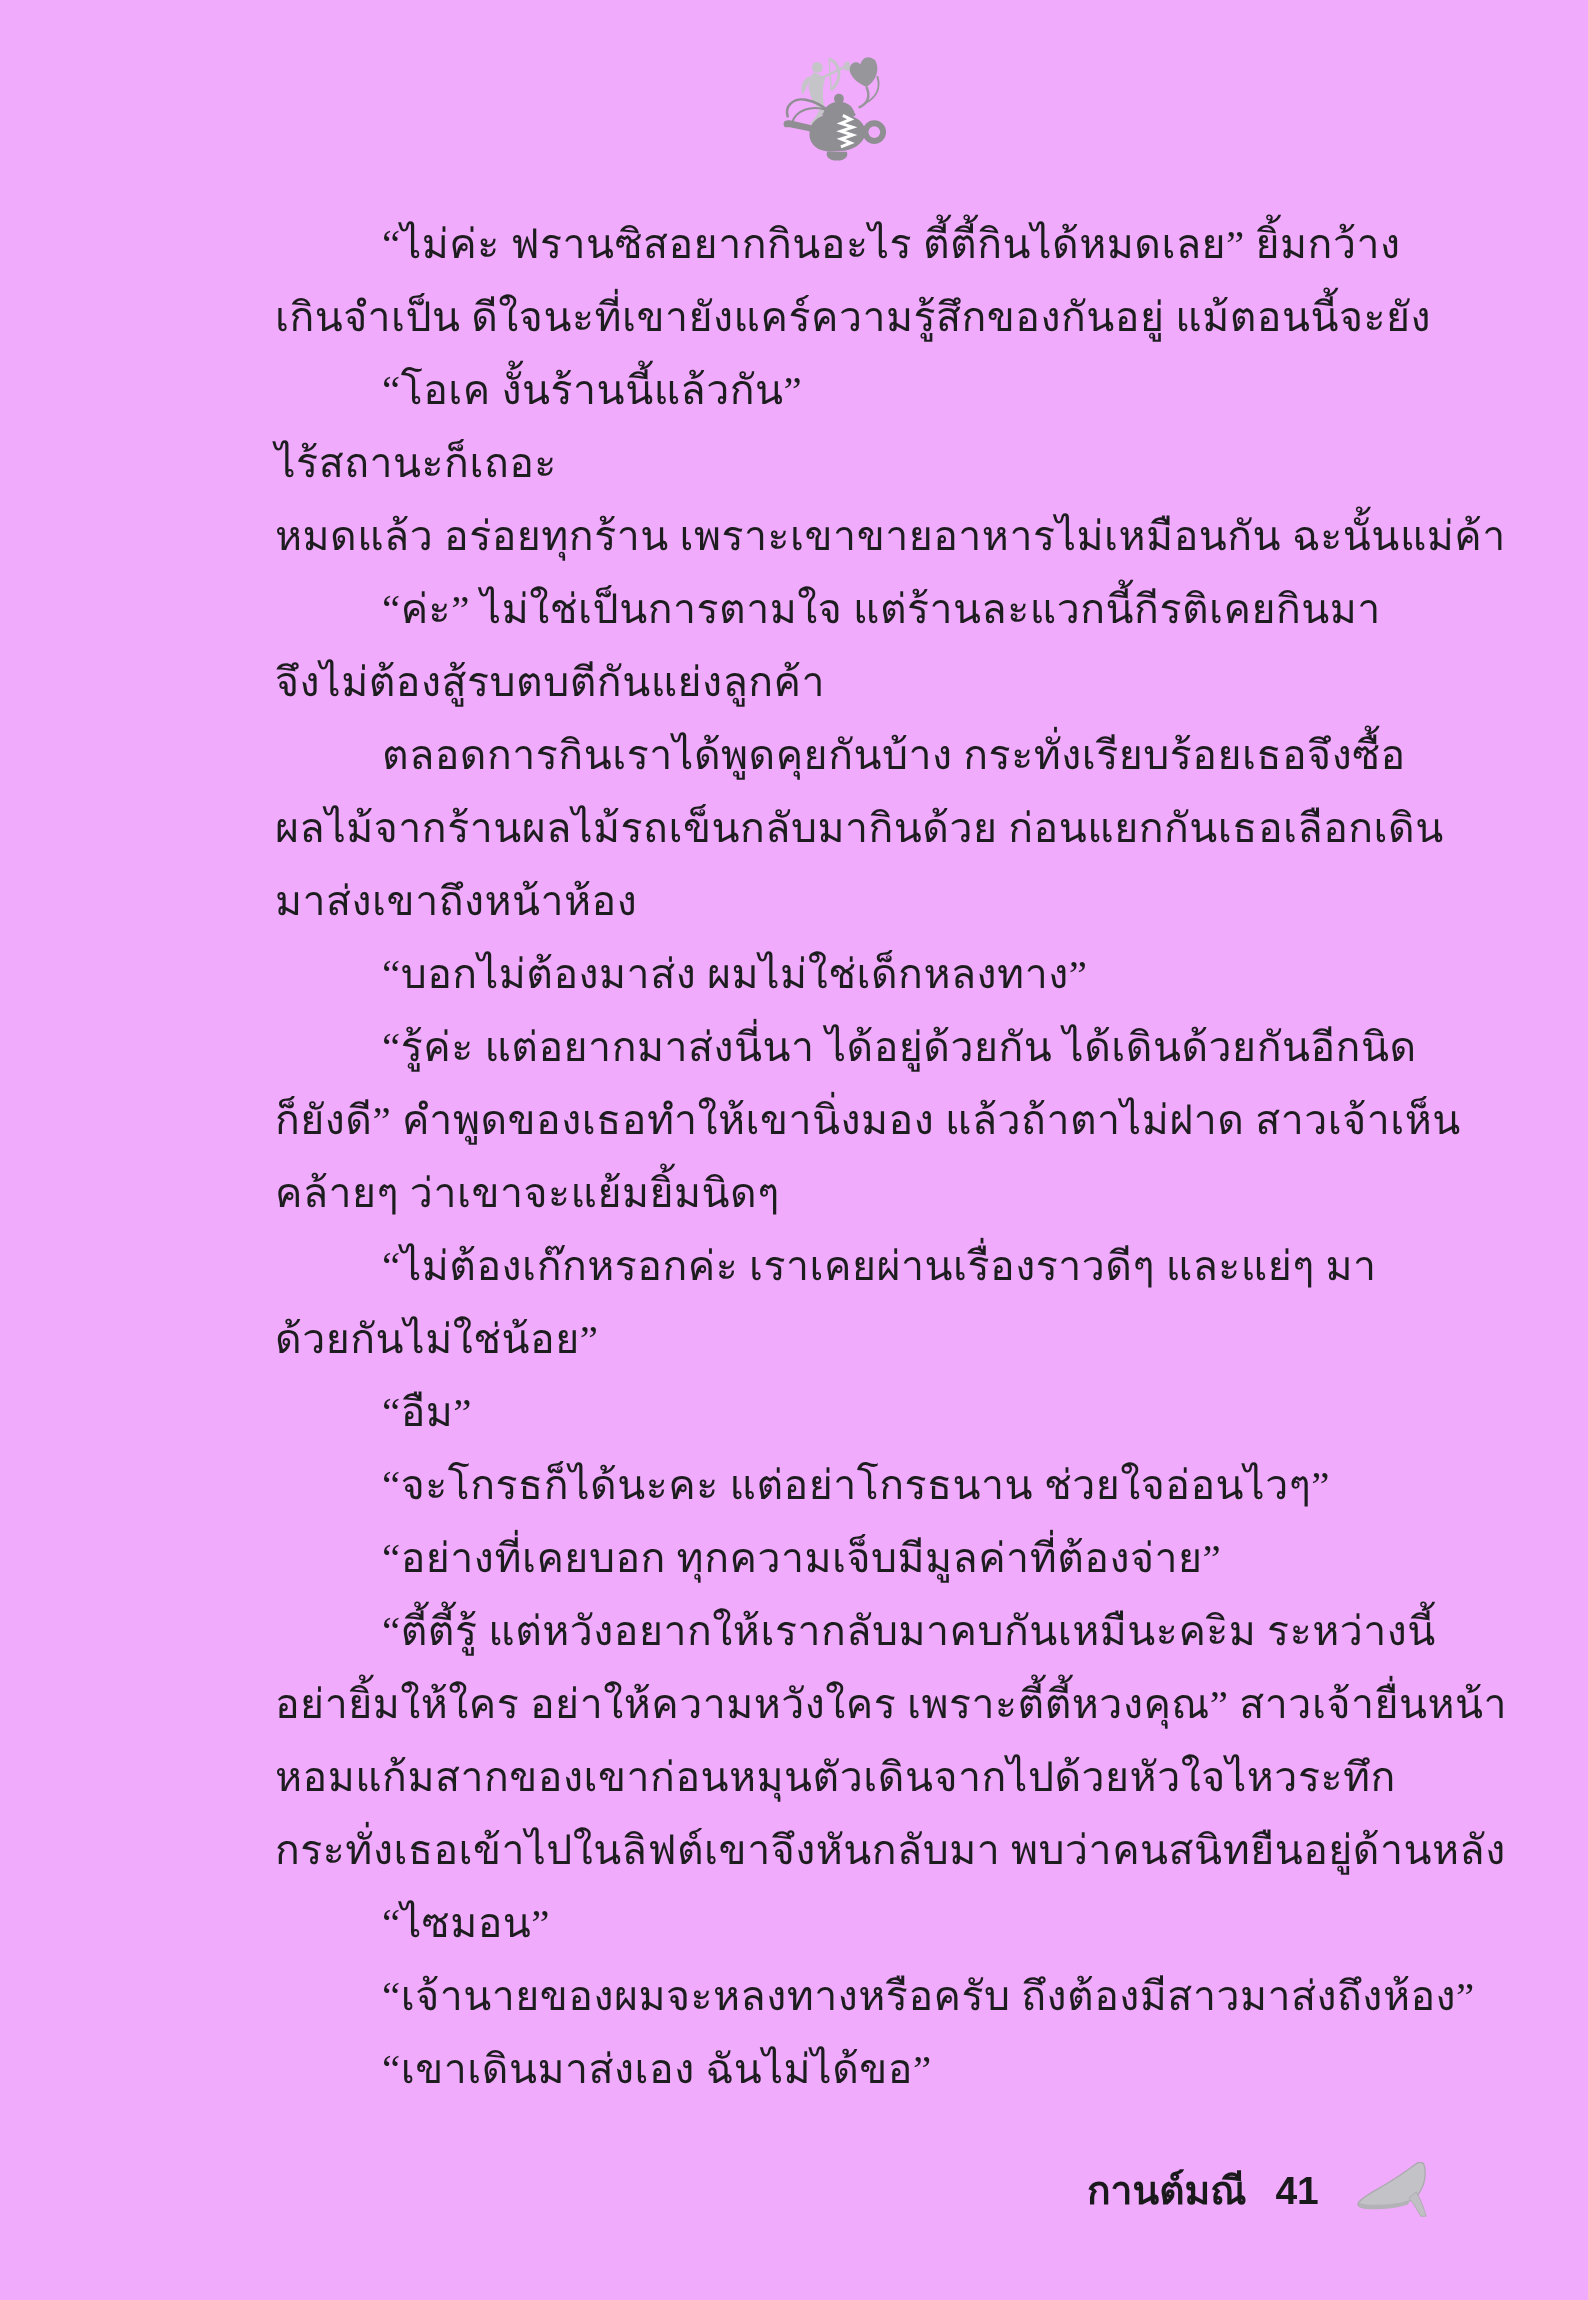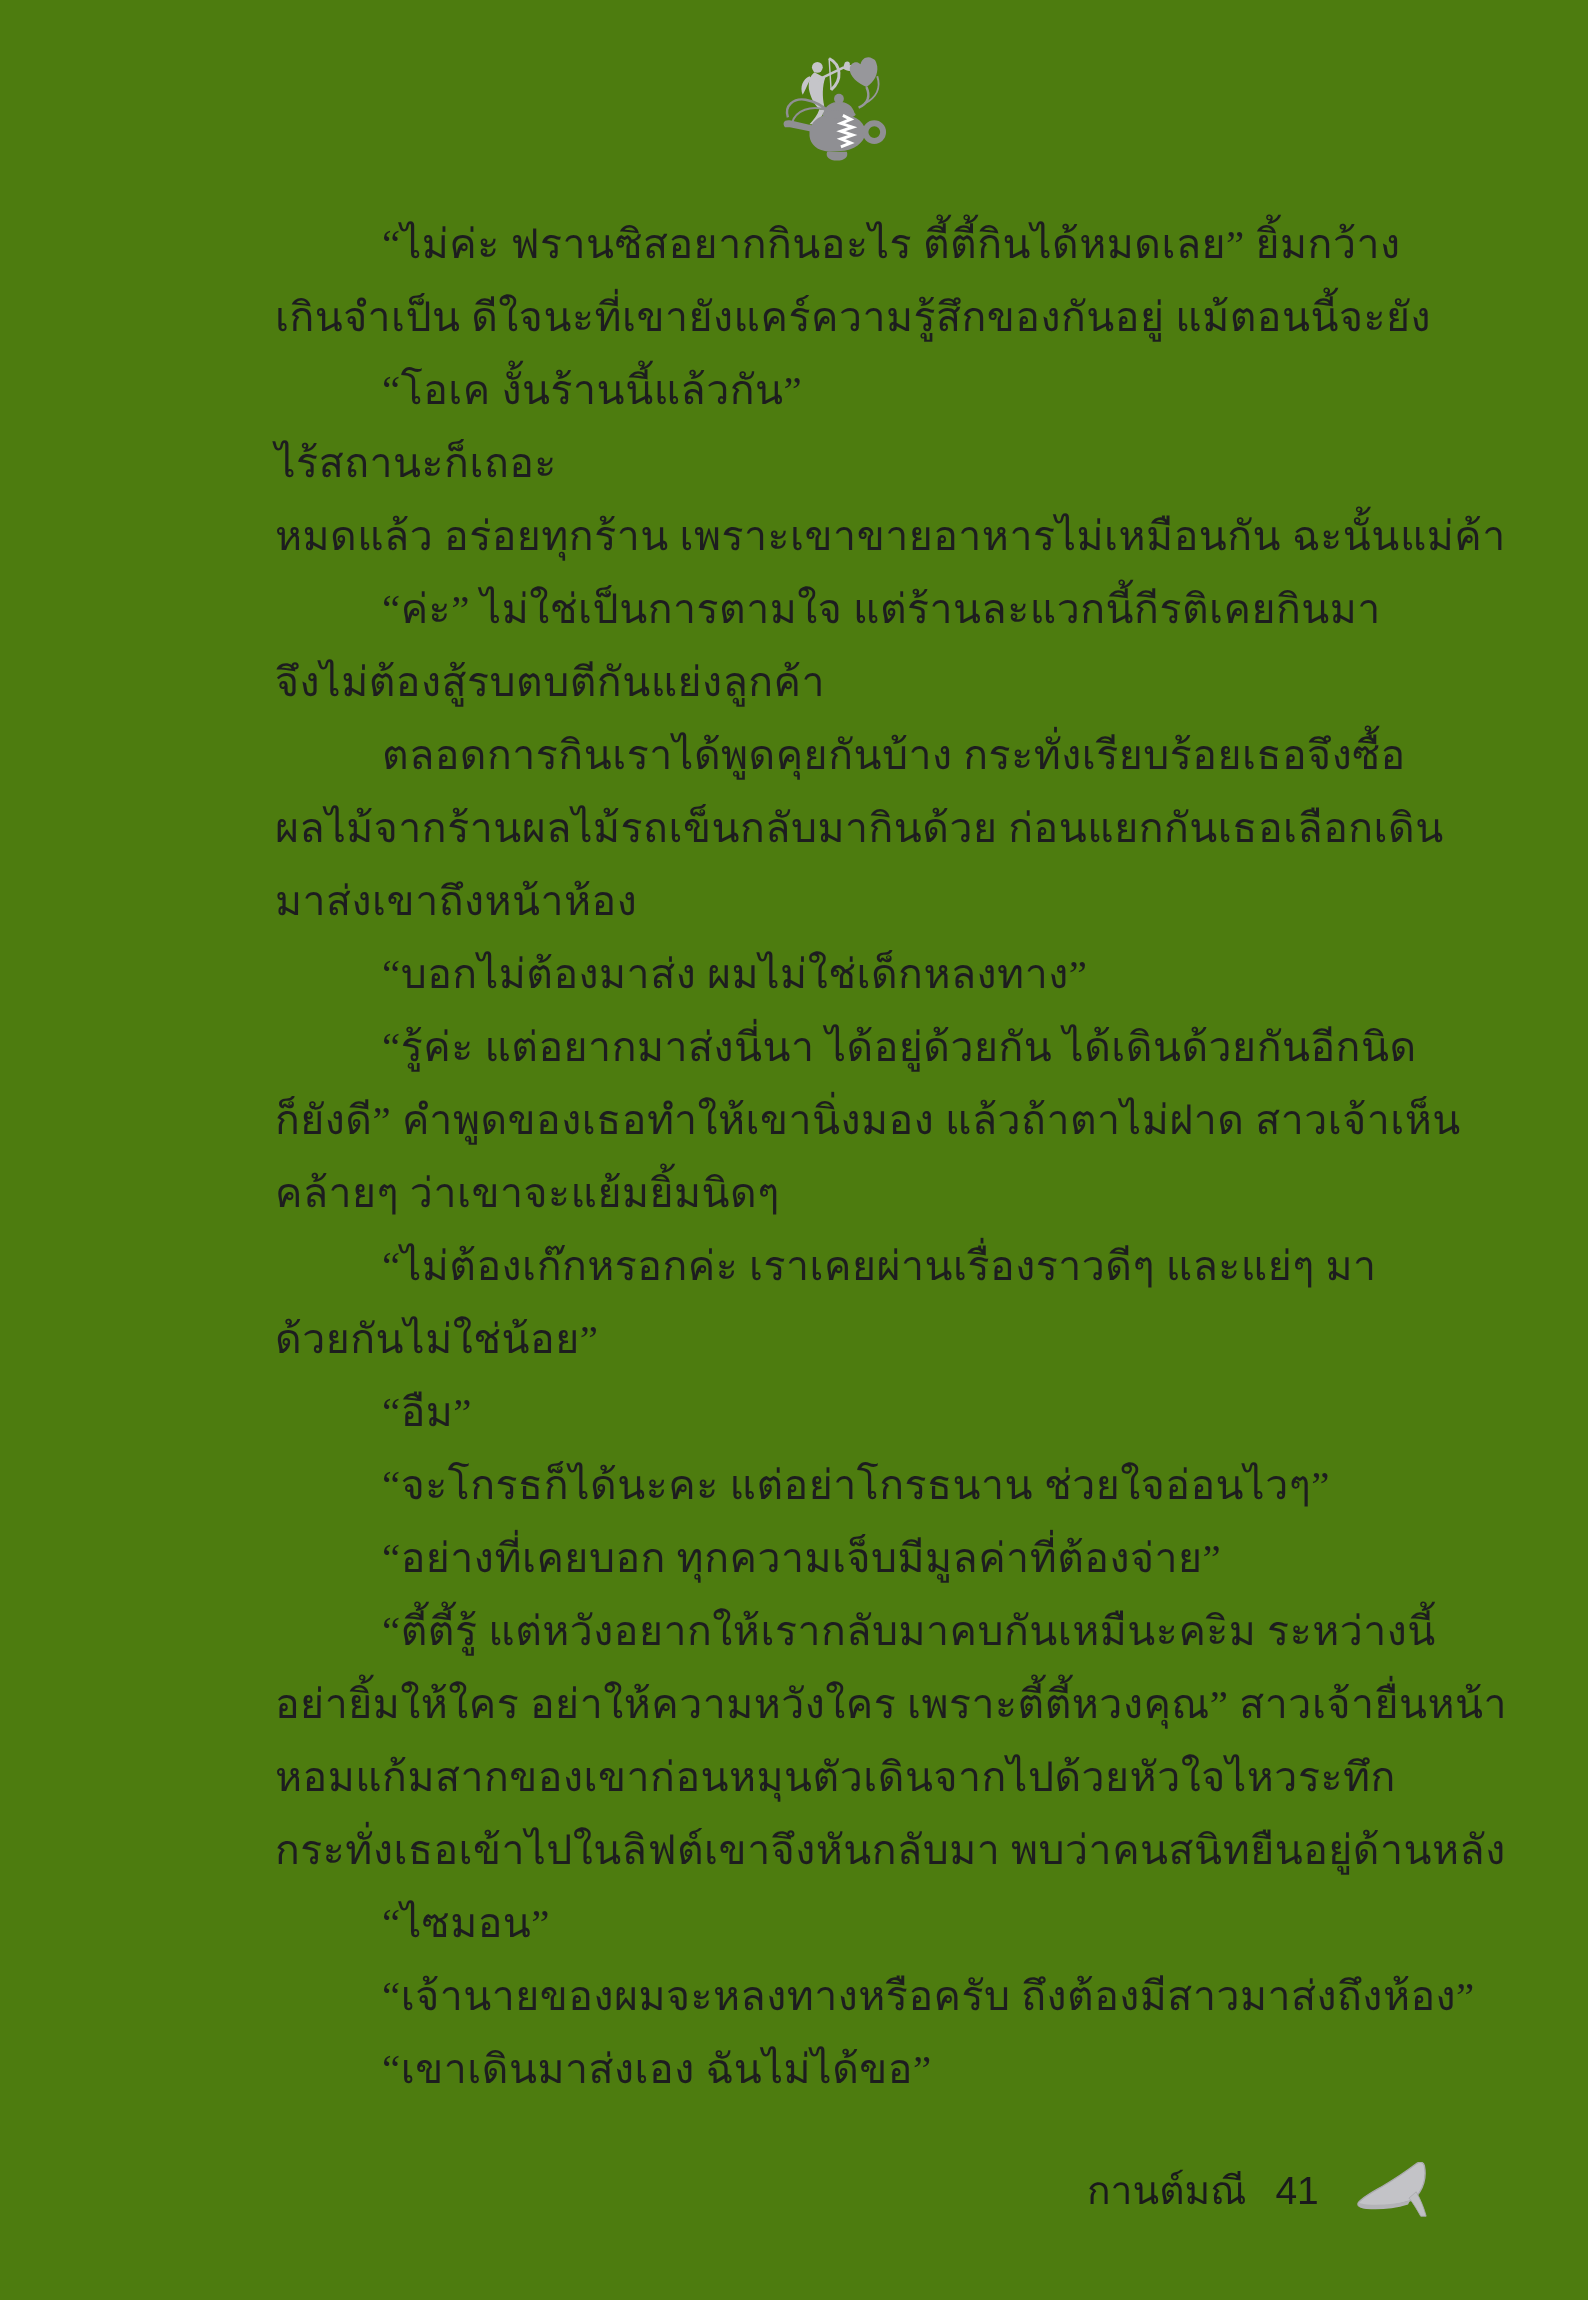--- a/index.html
+++ b/index.html
@@ -1,20 +1,20 @@
 <!DOCTYPE html>
 <html lang="th" style="font-size:15px"><head>
 <meta charset="utf-8">
 <style>
   html, body { margin: 0; padding: 0; background: #ffffff; }
   .page {
     position: relative;
     width: 1589px;
     height: 2300px;
-    background: #4d7c0f;
+    background: #f0abfc;
     overflow: hidden;
     font-family: "Liberation Serif", serif;
   }
   
   .ornament {
     position: absolute;
     left: 782px;
     top: 54px;
     width: 108px;
     height: 115px;
@@ -40,21 +40,21 @@
 
   
   .footer {
     position: absolute;
     left: 1087px;
     top: 2161px;
     height: 58px;
     display: flex;
     align-items: center;
     color: #1a1a1c;
-    font-weight: normal;
+    font-weight: bold;
     font-size: 39px;
     font-family: "Liberation Sans", sans-serif;
   }
   .footer .author { line-height: 1; }
   .footer .pagenum { margin-left: 29px; line-height: 1; }
   .footer .shoe { margin-left: 35px; width: 91px; height: 56px; }
   .footer .shoe svg { width: 100%; height: 100%; display: block; }
 </style>
 </head>
 <body>

